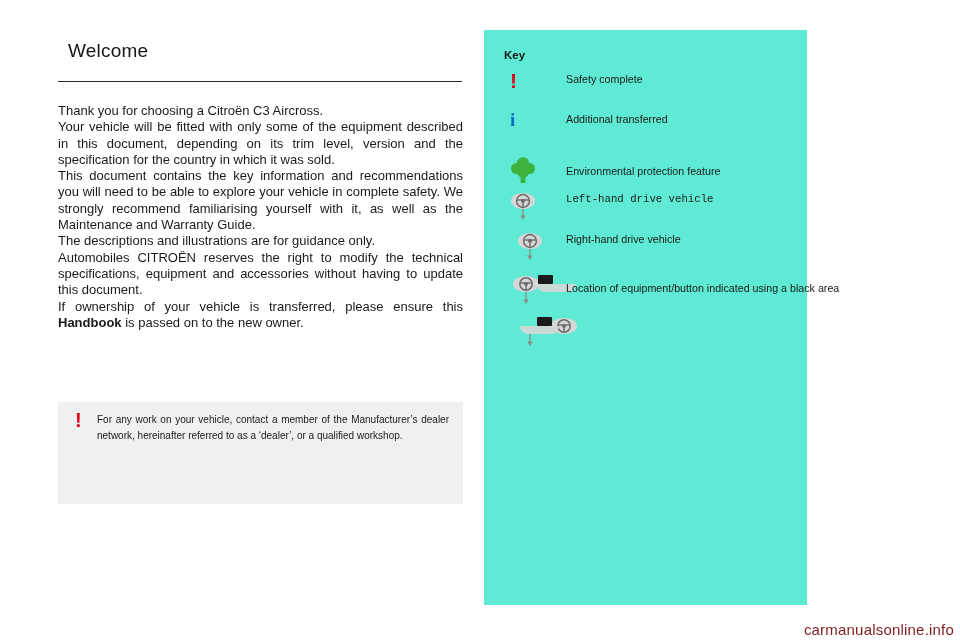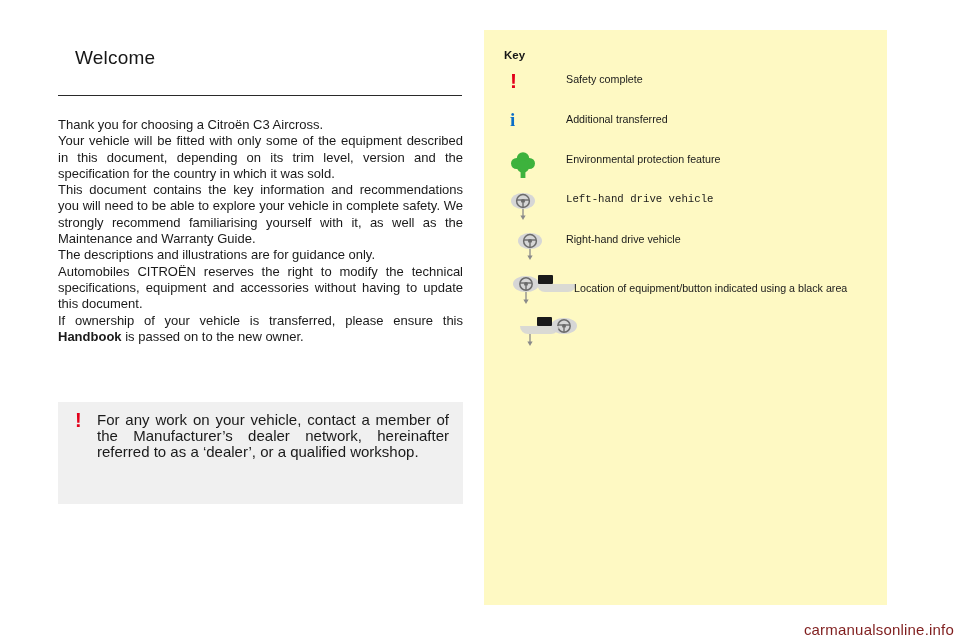--- a/index.html
+++ b/index.html
@@ -21,21 +21,21 @@
     position: absolute;
     left: 58px;
     top: 30px;
     width: 405px;
   }
 
   #page-title {
     font-size: 19px;
     font-weight: normal;
     color: #161616;
-    margin: 17px;
+    margin: 10px;
     padding: 0 0 9px 0;
     letter-spacing: 0.2px;
   }
 
   #title-rule {
     border: 0;
     border-top: 1px solid #2a2a2a;
     margin: 0 0 21px 0;
     width: 404px;
   }
@@ -73,35 +73,35 @@
     font-weight: bold;
     font-size: 20px;
     line-height: 17px;
     width: 22px;
     flex: none;
     text-align: left;
     padding-left: 3px;
   }
 
   #warning-text {
-    font-size: 15px;
+    font-size: 10px;
     line-height: 16px;
     text-align: justify;
     color: #1a1a1a;
     width: 360px;
   }
 
   
   #right-page {
     position: absolute;
     left: 484px;
     top: 30px;
-    width: 403px;
+    width: 323px;
     height: 575px;
-    background: #fef9c3;
+    background: #5eead4;
   }
 
   #key-heading {
     position: absolute;
     left: 20px;
     top: 19px;
     font-size: 11.5px;
     font-weight: bold;
     color: #161616;
   }
@@ -154,24 +154,24 @@
     font-family: "Liberation Serif", serif;
   }
 
   .tree-svg, .wheel-svg, .combo-svg {
     display: block;
   }
 
   
   #row-safety   { height: 40px; }
   #row-info     { height: 40px; }
-  #row-env      { height: 40px; }
+  #row-env      { height: 40px; align-items: center; }
   #row-lhd      { height: 40px; font-family: Liberation Mono, monospace; }
   #row-rhd      { height: 40px; }
-  #row-location { min-height: 80px; align-items: flex-start; gap: 8px; }
+  #row-location { min-height: 80px; align-items: flex-start; }
 
   #row-location .key-icon {
     flex-direction: column;
     align-items: flex-start;
     padding-top: 2px;
   }
   #row-location .key-label {
     padding-top: 11px;
   }
 

